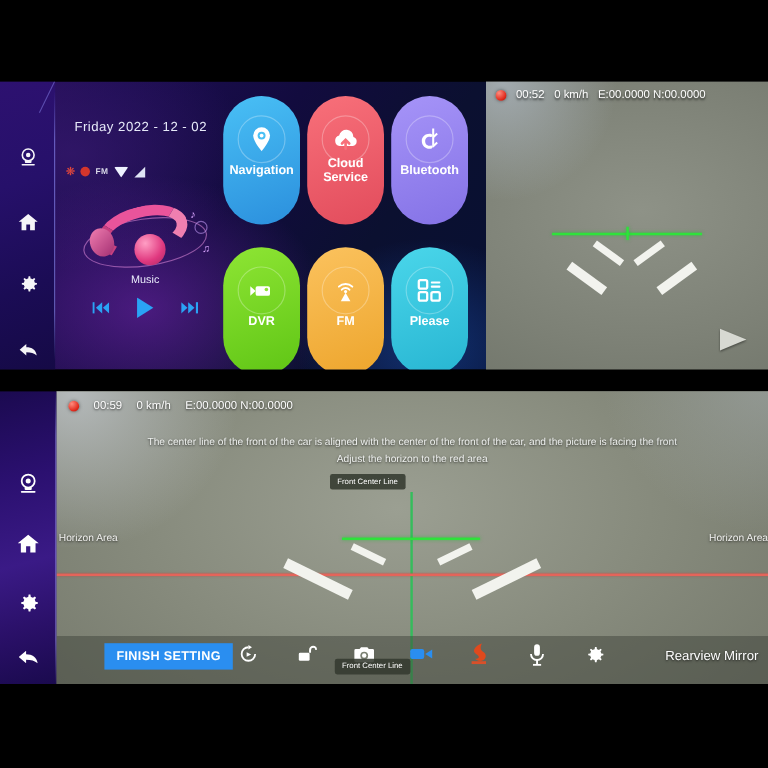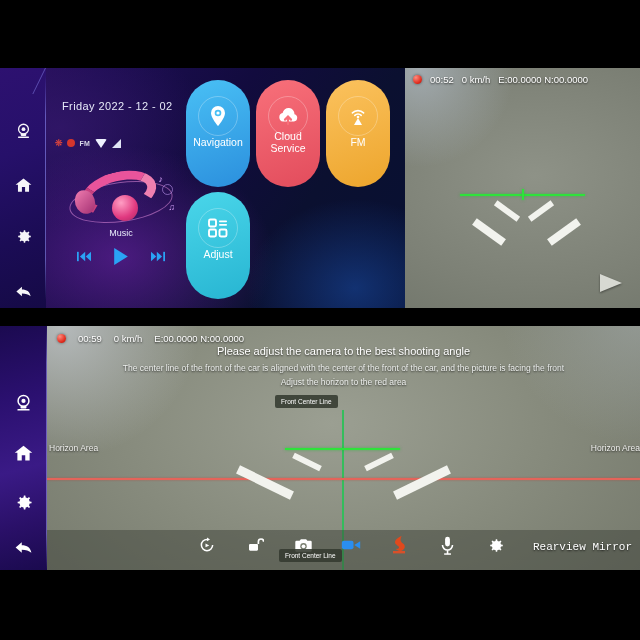--- a/index.html
+++ b/index.html
@@ -57,21 +57,21 @@
     background:radial-gradient(circle at 35% 30%, #ff9ec4, #e0387f 60%, #a52a63);}
   .hs-note{ position:absolute; color:#d9a6ff; font-size:9px; }
   .hs-ring{ position:absolute; right:4px; top:16px; width:11px; height:11px; border:1px solid rgba(190,150,240,.6); border-radius:50%;}
   .music .m-label { font-size:9px; color:#e9ecfb; margin-top:4px; }
   .music .m-title { font-size:14px; color:#fff; margin-top:3px; letter-spacing:.3px; }
   .m-controls { display:flex; justify-content:center; align-items:center; gap:22px; margin-top:10px; }
   .m-controls svg { fill:#2aa3f5; }
 
   
   .tiles { position:absolute; left:186px; top:12px; width:210px; display:grid;
-    grid-template-columns:repeat(3,64px); grid-template-rows:repeat(2,107px); gap:5px 6px; z-index:5;}
+    grid-template-columns:repeat(3,64px); grid-template-rows:repeat(2,107px); gap:19px 6px; z-index:5;font-weight:bold;}
   .tile { border-radius:32px; position:relative; display:flex; flex-direction:column; align-items:center; justify-content:flex-start;
     padding-top:16px; overflow:hidden; }
   .tile .t-circ { width:40px; height:40px; border-radius:50%; border:1px solid rgba(255,255,255,.28);
     display:flex; align-items:center; justify-content:center; }
   .tile .t-circ svg { width:24px; height:24px; fill:#fff; }
   .tile .t-label { position:absolute; left:0; right:0; top:56px; text-align:center; color:#fff; font-size:10.5px; line-height:12px; }
   .tile.two .t-label { top:50px; }
 
   
   #cam-top { position:absolute; left:405px; top:0; width:235px; height:240px; overflow:hidden;
@@ -117,21 +117,21 @@
   .tag { position:absolute; background:rgba(52,58,48,.88); color:#fff; font-size:6.5px; padding:3px 6px;
     border-radius:2px; white-space:nowrap; }
   .vline { position:absolute; width:1.5px; background:#2fbf5a; opacity:.95; }
 
   .toolbar { position:absolute; left:0; right:0; bottom:0; height:40px; background:rgba(60,64,56,.48); z-index:7; }
   .finish-btn { position:absolute; left:40px; top:6px; height:22px; padding:0 10px; background:#2a8ef0;
     color:#fff; font-size:10.5px; font-weight:bold; display:flex; align-items:center; letter-spacing:.3px; }
   .tb-icons { position:absolute; left:150px; top:4px; display:flex; align-items:center; gap:28px; }
   .tb-icons .ti { width:20px; height:22px; display:flex; align-items:center; justify-content:center; }
   .tb-icons .ti svg { fill:#fff; }
-  .mirror-lbl { position:absolute; right:8px; top:11px; color:#fff; font-size:11px; text-shadow:0 1px 2px rgba(0,0,0,.7);font-family:Liberation Mono, monospace; }
+  .mirror-lbl { position:absolute; right:8px; top:11px; color:#fff; font-size:11px; text-shadow:0 1px 2px rgba(0,0,0,.7); }
 </style>
 </head>
 <body>
 
 <div id="root">
 
   <div id="top-section">
 
     <div id="launcher">
 
@@ -217,20 +217,39 @@
         <div class="tile two" style="background:linear-gradient(160deg,#f8707a,#e24c5c);">
           <div class="t-circ">
               <svg viewBox="0 0 24 24">
                 <path d="M18.5 10.2A6 6 0 006.6 9 4.4 4.4 0 007 17.6h11a3.8 3.8 0 00.5-7.4z"></path>
                 <path d="M12 20 V13 M9 15.6 L12 12.6 L15 15.6" stroke="#f8707a" stroke-width="2.2" fill="none" stroke-linecap="round"></path>
               </svg>
             </div>
           <div class="t-label" style="white-space:pre-line">Cloud
 Service</div>
         </div>
+        <div class="tile" style="background:linear-gradient(160deg,#a694f8,#8472e6);">
+          <div class="t-circ">
+              <svg viewBox="0 0 24 24">
+                <path d="M5.5 13.5c0 4 3 6.5 6.4 6.5 1.4 0 2.6-.4 2.6-1.5 0-.9-.9-1.4-1.8-1.1-1.6.5-4.4-.5-4.4-3.6 0-3.3 2.8-4.2 4.4-3.7.9.3 1.8-.2 1.8-1.1 0-1.1-1.2-1.5-2.6-1.5C8.5 7.5 5.5 9.8 5.5 13.5z"></path>
+                <path d="M15 3 v7.5 l3.3-3.3 M15 10.5 V18 l3.3-3.3" stroke="#fff" stroke-width="1.7" fill="none" stroke-linejoin="round"></path>
+              </svg>
+            </div>
+          <div class="t-label">Bluetooth</div>
+        </div>
+        <div class="tile" style="background:linear-gradient(160deg,#8ee534,#5fc515);">
+          <div class="t-circ">
+              <svg viewBox="0 0 24 24">
+                <rect x="7" y="8.5" width="12" height="8" rx="1.6"></rect>
+                <path d="M7 12.5 L2.6 8.6 v7.8z"></path>
+                <circle cx="16" cy="11.3" r="1.5" fill="#8ee534"></circle>
+              </svg>
+            </div>
+          <div class="t-label">DVR</div>
+        </div>
         <div class="tile" style="background:linear-gradient(160deg,#fbc25e,#eda52c);">
           <div class="t-circ">
               <svg viewBox="0 0 24 24">
                 <path d="M12 14 L8 21 h8z"></path>
                 <path d="M8.8 11.4a4.4 4.4 0 016.4 0" stroke="#fff" stroke-width="1.6" fill="none" stroke-linecap="round"></path>
                 <path d="M6.4 8.9a8 8 0 0111.2 0" stroke="#fff" stroke-width="1.6" fill="none" stroke-linecap="round"></path>
                 <circle cx="12" cy="13" r="1.3"></circle>
               </svg>
             </div>
           <div class="t-label">FM</div>
@@ -238,21 +257,21 @@
         <div class="tile" style="background:linear-gradient(160deg,#4ad6ea,#27b5d2);">
           <div class="t-circ">
               <svg viewBox="0 0 24 24">
                 <rect x="3" y="3.5" width="7" height="7" rx="1.4" fill="none" stroke="#fff" stroke-width="1.9"></rect>
                 <rect x="3" y="13.5" width="7" height="7" rx="1.4" fill="none" stroke="#fff" stroke-width="1.9"></rect>
                 <rect x="13.5" y="13.5" width="7" height="7" rx="1.4" fill="none" stroke="#fff" stroke-width="1.9"></rect>
                 <rect x="13" y="4.6" width="8" height="1.7" rx=".8"></rect>
                 <rect x="13" y="8" width="8" height="1.7" rx=".8"></rect>
               </svg>
             </div>
-          <div class="t-label">Adjust</div>
+          <div class="t-label">Please</div>
         </div>
       </div>
     </div>
 
     <div id="cam-top">
       <div class="cam-osd">
         <span class="rec-dot"></span>
         <span>00:52</span>
         <span>0 km/h</span>
         <span>E:00.0000 N:00.0000</span>
@@ -298,39 +317,39 @@
 
     <div id="cam-bottom">
 
       <div class="cam-osd" style="left:10px; top:7px; gap:12px;">
         <span class="rec-dot"></span>
         <span>00:59</span>
         <span>0 km/h</span>
         <span>E:00.0000 N:00.0000</span>
       </div>
 
-      <div class="hint-main">Please adjust the camera to the best shooting angle</div>
       <div class="hint-sub" style="top:37px">The center line of the front of the car is aligned with the center of the front of the car, and the picture is facing the front</div>
       <div class="hint-sub" style="top:51px">Adjust the horizon to the red area</div>
 
       <div class="tag" style="left:228px; top:69px;">Front Center Line</div>
       <div class="vline" style="left:295px; top:84px; height:160px;"></div>
 
       <div class="grn-line" style="left:238px; top:122px; width:115px;"></div>
 
       <div class="horizon-line" style="top:152px;"></div>
       <div class="horizon-lbl" style="left:2px; top:117px;">Horizon Area</div>
       <div class="horizon-lbl" style="right:0px; top:117px;">Horizon Area</div>
 
       <div class="lane" style="left:245px; top:133px; width:30px; height:6px; transform:rotate(26deg);"></div>
       <div class="lane" style="left:188px; top:152px; width:60px; height:9px; transform:rotate(26deg);"></div>
       <div class="lane" style="left:317px; top:133px; width:30px; height:6px; transform:rotate(-26deg);"></div>
       <div class="lane" style="left:345px; top:152px; width:60px; height:9px; transform:rotate(-26deg);"></div>
 
       <div class="toolbar">
+        <div class="finish-btn">FINISH SETTING</div>
         <div class="tb-icons">
           <div class="ti">
             <svg width="18" height="18" viewBox="0 0 24 24">
                 <path d="M12 3.5a8.5 8.5 0 108.5 8.5h-2A6.5 6.5 0 1112 5.5z"></path>
                 <path d="M12 2 v5 l4-2.5z"></path>
                 <path d="M10 10 L15 12.5 L10 15z"></path>
               </svg>
           </div>
           <div class="ti">
             <svg width="18" height="18" viewBox="0 0 24 24">

